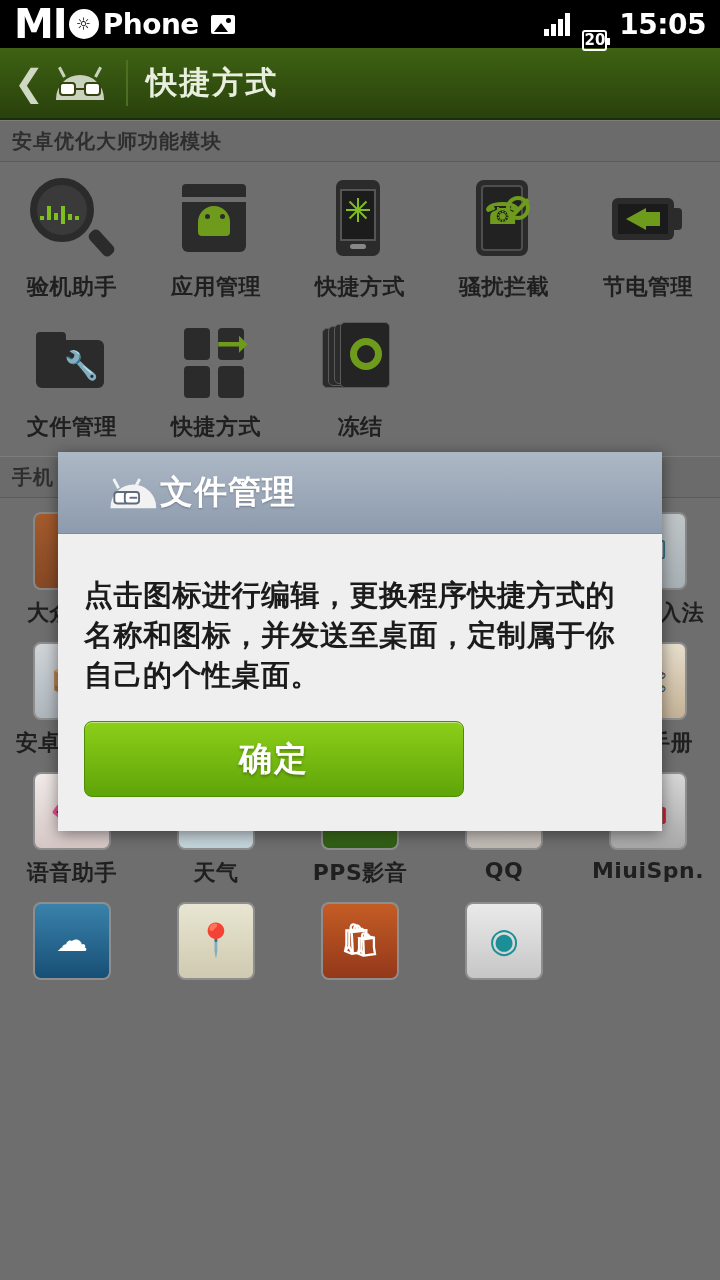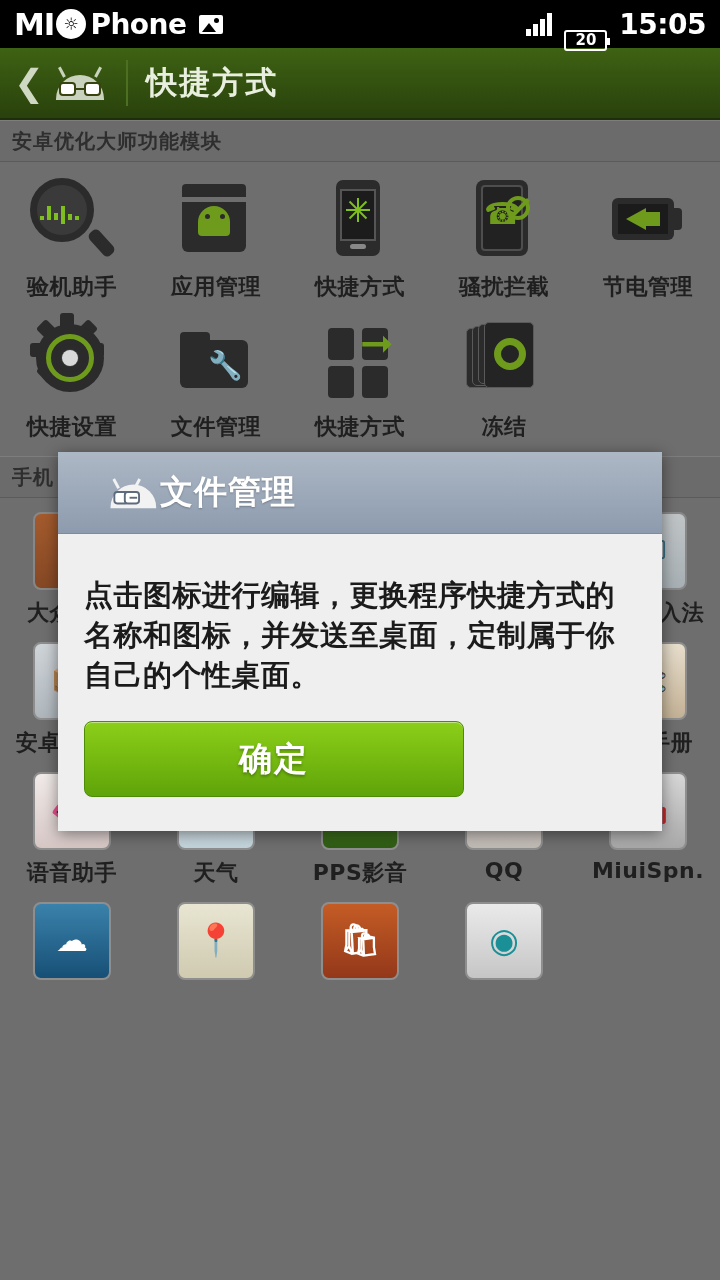--- a/index.html
+++ b/index.html
@@ -8,21 +8,21 @@
     font-family:"DejaVu Sans","Liberation Sans",sans-serif;
     background:#6e6e6e; overflow:hidden; position:relative;
   }
 
   
   .statusbar{
     height:48px; background:#000; color:#fff;
     display:flex; align-items:center; padding:0 14px;
   }
   .mi-logo{
-    font-weight:bold; font-size:31px; letter-spacing:-1px;
+    font-weight:bold; font-size:40px; letter-spacing:-1px;
     font-family:"DejaVu Sans",sans-serif; line-height:1;
   }
   .bunny{
     width:30px;height:30px;border-radius:50%;background:#fff;color:#000;
     margin-left:2px;display:flex;align-items:center;justify-content:center;
     font-size:17px;line-height:1;
   }
   .sb-title{ font-size:28px; font-weight:bold; margin-left:4px; letter-spacing:-.5px;}
   .sb-imgicon{
     width:24px;height:19px;background:#fff;margin-left:12px;border-radius:2px;
@@ -38,21 +38,21 @@
     border-radius:50%;background:#000;
   }
   .sb-right{ margin-left:auto; display:flex; align-items:center; gap:12px;}
   .signal{ display:flex; align-items:flex-end; gap:2px; height:24px;}
   .signal i{ display:block; width:5px; background:#fff;}
   .signal i:nth-child(1){height:7px}
   .signal i:nth-child(2){height:12px}
   .signal i:nth-child(3){height:17px}
   .signal i:nth-child(4){height:23px}
   .battery{
-    border:2px solid #fff;border-radius:3px;padding:1px 9px;font-size:15px;
+    border:2px solid #fff;border-radius:3px;padding:1px 0;font-size:15px;
     font-weight:bold;line-height:1;position:relative;margin-top:32px;
   }
   .battery::after{
     content:"";position:absolute;right:-5px;top:6px;width:3px;height:7px;background:#fff;
   }
   .sb-time{ font-size:28px; font-weight:bold; letter-spacing:-.5px;}
 
   
   .appbar{
     height:72px; background:linear-gradient(#3e6213,#29410c);
@@ -344,35 +344,20 @@
       <span class="bt"></span>
           <span class="bt-cap"></span>
           <span class="bt-in"></span>
       <span class="bolt"></span>
           <span class="plug"></span>
     </div>
       </div>
     <div class="label">节电管理</div>
   </div>
 
-  <div class="cell">
-    <div class="ico">
-        <div class="mod">
-      <span class="gt"></span>
-          <span class="gt b"></span>
-          <span class="gt c"></span>
-          <span class="gt d"></span>
-      <span class="gear"></span>
-          <span class="gr1"></span>
-          <span class="gr2"></span>
-          <span class="gr3"></span>
-    </div>
-      </div>
-    <div class="label">快捷设置</div>
-  </div>
 
 
   <div class="cell">
     <div class="ico">
         <div class="mod">
       <span class="fd-tab"></span>
           <span class="fd"></span>
           <span class="wr">🔧</span>
     </div>
       </div>

